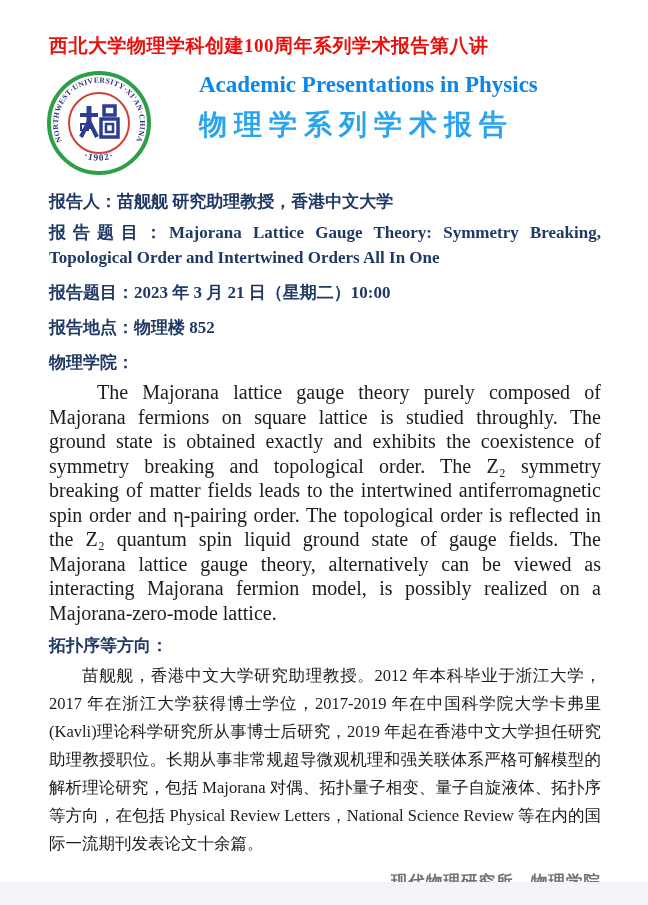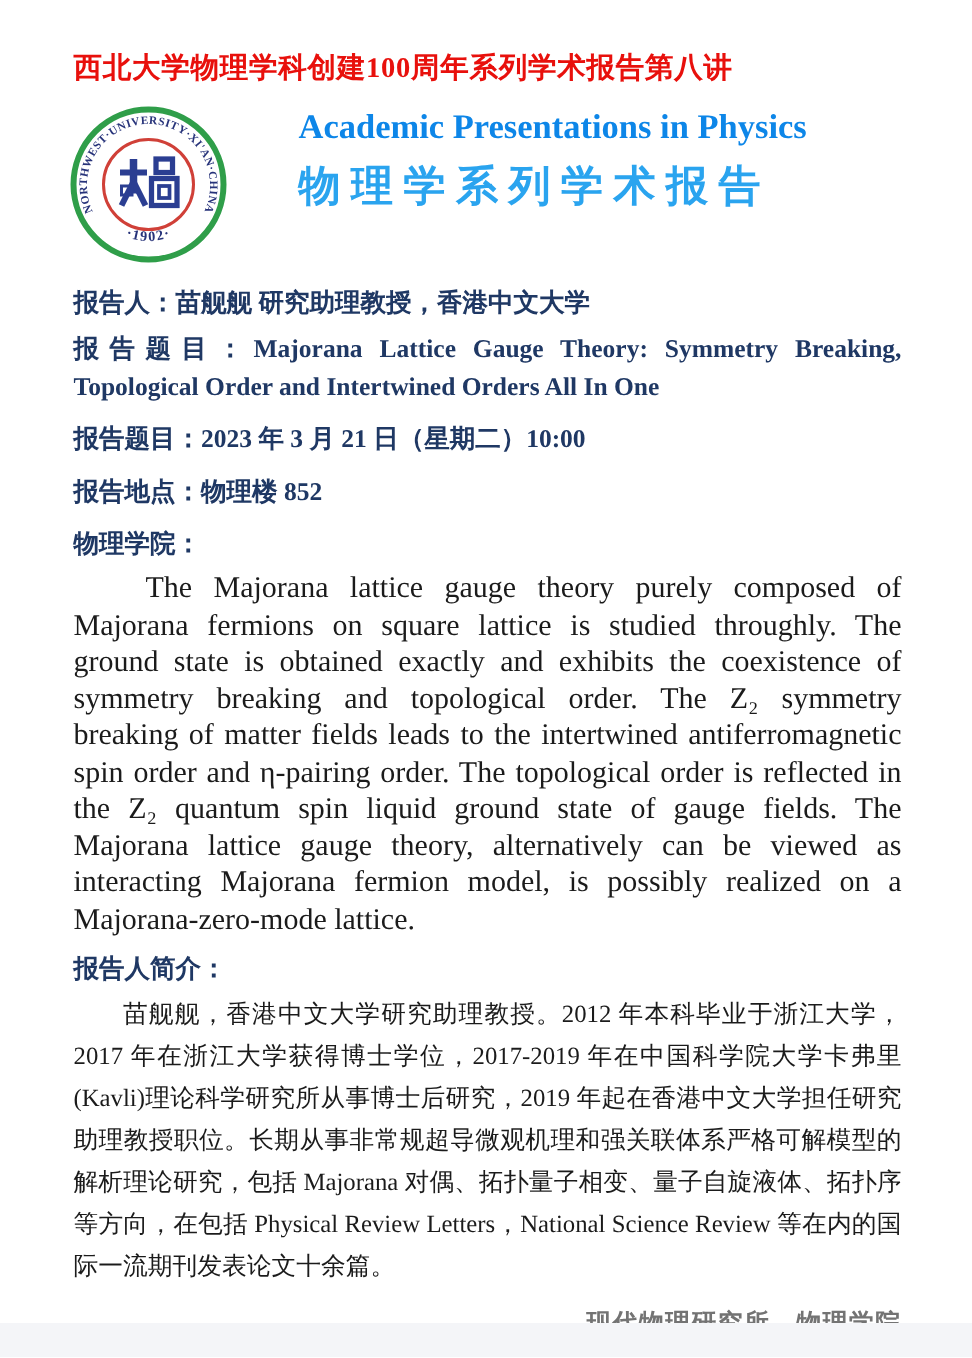--- a/index.html
+++ b/index.html
@@ -151,21 +151,21 @@
   <p class="info-line title-para"><span>报告题目：</span><span>Majorana Lattice Gauge Theory: Symmetry Breaking, Topological Order and Intertwined Orders All In One</span></p>
 
   <p class="info-line mt-md"><span>报告题目：</span><span>2023 年 3 月 21 日（星期二）10:00</span></p>
 
   <p class="info-line mt-md"><span>报告地点：</span><span>物理楼 852</span></p>
 
   <p class="info-line mt-md">物理学院：</p>
 
   <p class="abstract-body">The Majorana lattice gauge theory purely composed of Majorana fermions on square lattice is studied throughly. The ground state is obtained exactly and exhibits the coexistence of symmetry breaking and topological order. The Z₂ symmetry breaking of matter fields leads to the intertwined antiferromagnetic spin order and η-pairing order. The topological order is reflected in the Z₂ quantum spin liquid ground state of gauge fields. The Majorana lattice gauge theory, alternatively can be viewed as interacting Majorana fermion model, is possibly realized on a Majorana-zero-mode lattice.</p>
 
-  <p class="info-line" style="margin-top:8px;">报告人简介：</p>
+  <p class="info-line" style="margin-top:8px;">拓扑序等方向：</p>
 
   <p class="bio-body">苗舰舰，香港中文大学研究助理教授。2012 年本科毕业于浙江大学， 2017 年在浙江大学获得博士学位，2017-2019 年在中国科学院大学卡弗里(Kavli)理论科学研究所从事博士后研究，2019 年起在香港中文大学担任研究助理教授职位。长期从事非常规超导微观机理和强关联体系严格可解模型的解析理论研究，包括 Majorana 对偶、拓扑量子相变、量子自旋液体、拓扑序等方向，在包括 Physical Review Letters，National Science Review 等在内的国际一流期刊发表论文十余篇。</p>
 
   <div class="organizer">现代物理研究所、物理学院</div>
 
   <p class="info-line host-line"><span>主持人：</span><span>何院耀 教授</span></p>
 
   <div class="welcome">欢迎广大师生参加！</div>
 
   <div class="bottom-strip"></div>

